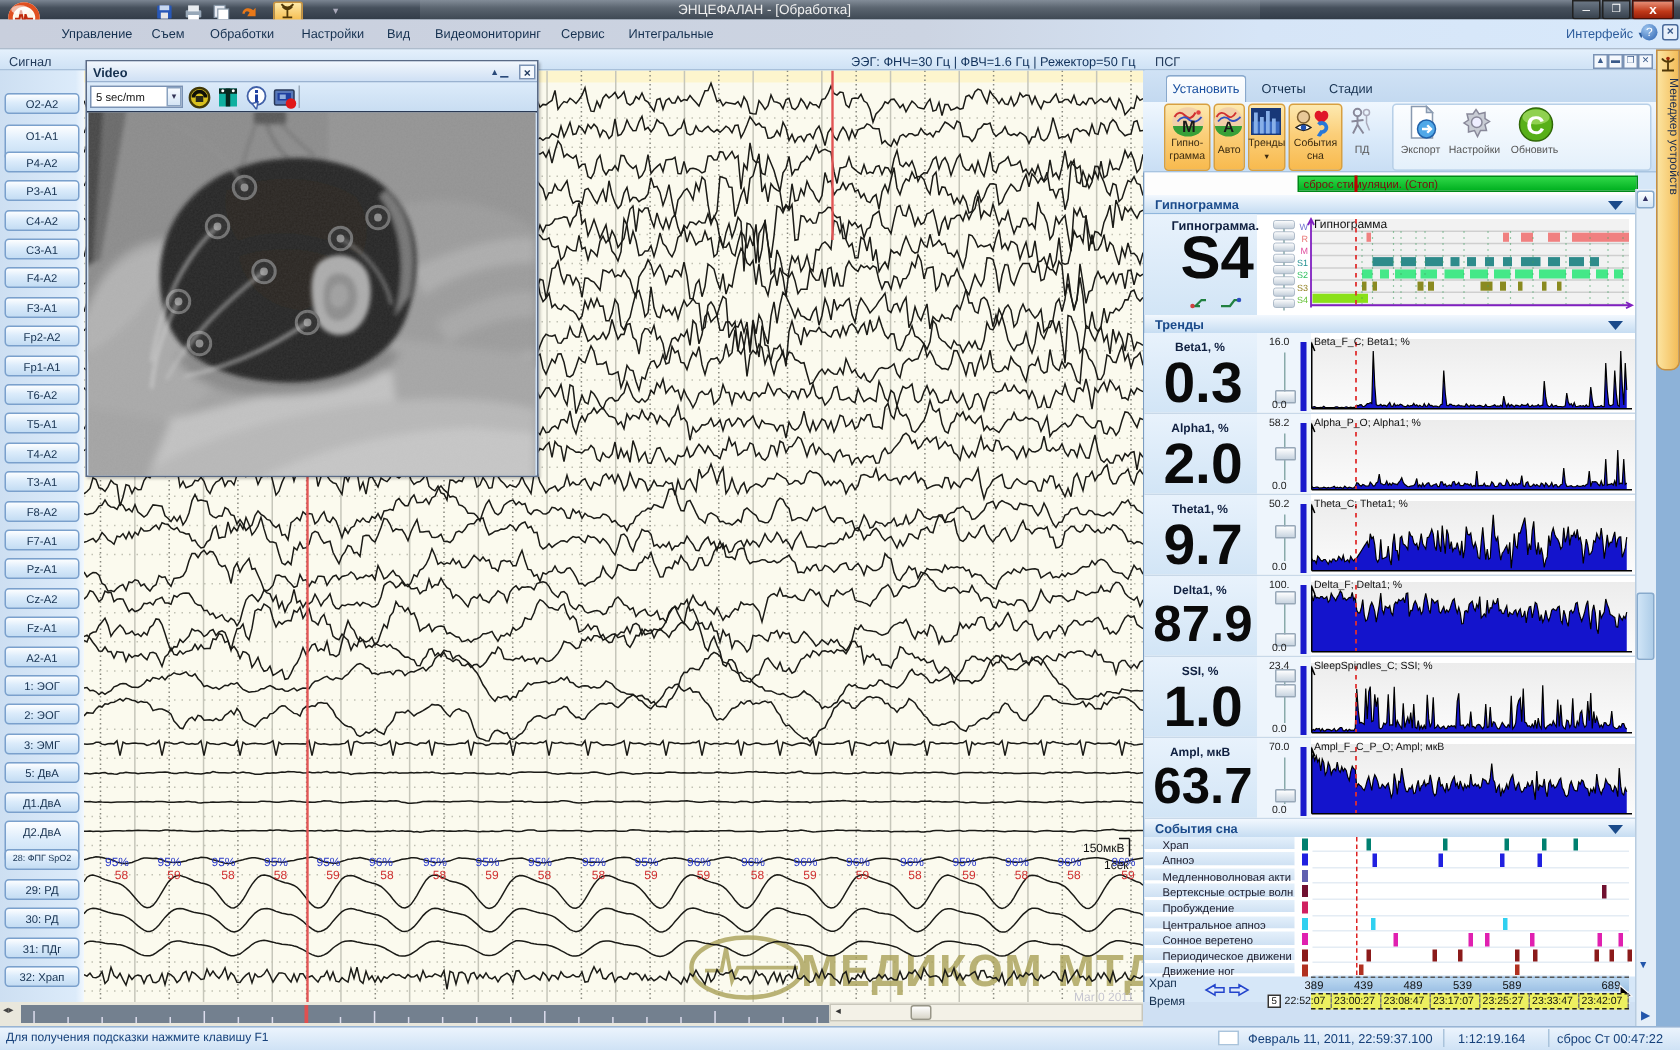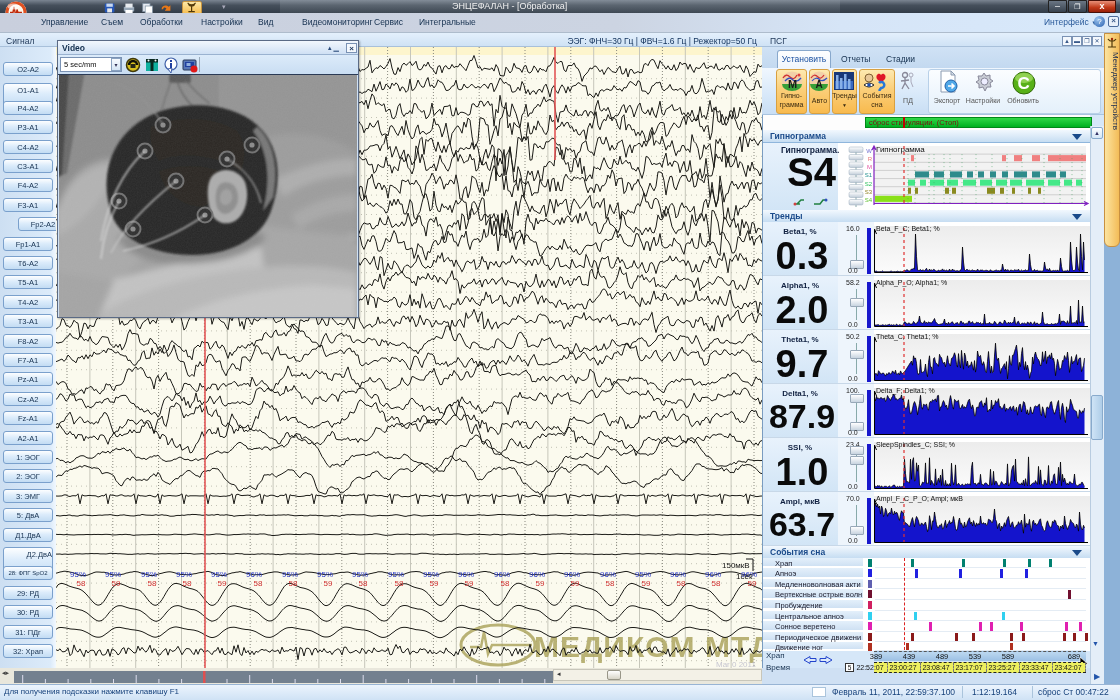--- a/index.html
+++ b/index.html
@@ -40,21 +40,21 @@
     <div class="abs tx" style="left:222px;top:3px;font-size:7px;color:#aab;">▾</div>
     <div class="abs" style="left:1048px;top:0;width:19px;height:13px;background:linear-gradient(180deg,#6a7684,#38424e);border:1px solid #222;border-radius:0 0 2px 2px;color:#fff;font-size:9px;text-align:center;line-height:10px;">–</div>
     <div class="abs" style="left:1068px;top:0;width:19px;height:13px;background:linear-gradient(180deg,#6a7684,#38424e);border:1px solid #222;border-radius:0 0 2px 2px;color:#fff;font-size:7px;text-align:center;line-height:12px;">❐</div>
     <div class="abs" style="left:1088px;top:0;width:28px;height:13px;background:linear-gradient(180deg,#e89078,#c03818 60%,#98200a);border:1px solid #481008;border-radius:0 0 2px 2px;color:#fff;font-size:9px;font-weight:bold;text-align:center;line-height:11px;">x</div>
     <div class="abs" style="left:0;top:13px;width:1120px;height:20px;background:linear-gradient(90deg,#c9cfdd 0%,#ccd4e2 55%,#d6e5f7 75%,#d8e9fb 100%);border-bottom:1px solid #aebccc;"></div>
     <div class="abs tx" style="left:41px;top:17px;font-size:8.5px;color:#15304f;">Управление</div>
     <div class="abs tx" style="left:101px;top:17px;font-size:8.5px;color:#15304f;">Съем</div>
     <div class="abs tx" style="left:140px;top:17px;font-size:8.5px;color:#15304f;">Обработки</div>
     <div class="abs tx" style="left:201px;top:17px;font-size:8.5px;color:#15304f;">Настройки</div>
     <div class="abs tx" style="left:258px;top:17px;font-size:8.5px;color:#15304f;">Вид</div>
-    <div class="abs tx" style="left:302px;top:17px;font-size:8.5px;color:#15304f;">Видеомониторинг</div>
+    <div class="abs tx" style="left:290px;top:17px;font-size:8.5px;color:#15304f;">Видеомониторинг</div>
     <div class="abs tx" style="left:374px;top:17px;font-size:8.5px;color:#15304f;">Сервис</div>
     <div class="abs tx" style="left:419px;top:17px;font-size:8.5px;color:#15304f;">Интегральные</div>
     <div class="abs tx" style="left:1044px;top:17px;font-size:8.5px;color:#2a5a9a;">Интерфейс <span style="font-size:6px">▼</span></div>
     <div class="abs" style="left:1094px;top:16px;width:11px;height:11px;border-radius:6px;background:radial-gradient(circle at 35% 30%,#9cc4ee,#2860b0);color:#fff;font-size:8px;text-align:center;line-height:11px;">?</div>
     <div class="abs" style="left:1108px;top:16px;width:11px;height:11px;border:1.5px solid #4a6a9a;border-radius:2px;color:#3a5a8a;font-size:8px;font-weight:bold;text-align:center;line-height:8px;background:#e8f0fa;">×</div>
     <div class="abs" style="left:0;top:33px;width:1104px;height:14px;background:linear-gradient(180deg,#e4f0fc,#cfe2f5);border-bottom:1px solid #a8c0da;"></div>
     <div class="abs tx" style="left:6px;top:36px;font-size:8.5px;color:#223a5a;">Сигнал</div>
     <div class="abs tx" style="left:757px;top:36px;font-size:8.5px;color:#10305a;transform:translateX(-100%);">ЭЭГ: ФНЧ=30 Гц | ФВЧ=1.6 Гц | Режектор=50 Гц</div>
     <div class="abs tx" style="left:770px;top:36px;font-size:8.5px;color:#223a5a;">ПСГ</div>
     <div class="abs" style="left:1062px;top:36px;width:10px;height:10px;border:1px solid #7a92b4;background:#f4f8fd;color:#3a5a8a;font-size:6px;text-align:center;line-height:8px;">▲</div>
@@ -63,38 +63,38 @@
     <div class="abs" style="left:1092px;top:36px;width:10px;height:10px;border:1px solid #7a92b4;background:#f4f8fd;color:#3a5a8a;font-size:6px;text-align:center;line-height:8px;">✕</div>
     <div class="abs" style="left:0;top:47px;width:56px;height:621px;background:linear-gradient(90deg,#cddff2,#dcebfa 90%,#f2f8fe);"></div>
     <div class="abs" style="left:3px;top:62.0px;width:50px;height:14px;border:1px solid #7aa0cc;border-radius:3px;background:linear-gradient(180deg,#fdfeff,#dcecfb 45%,#c3dcf3);font-size:7.5px;color:#15304f;text-align:center;line-height:13px;">O2-A2</div>
     <div class="abs" style="left:3px;top:83px;width:50px;height:24px;border:1px solid #7aa0cc;border-radius:3px;background:linear-gradient(180deg,#fdfeff,#dcecfb 45%,#c3dcf3);font-size:7.5px;color:#15304f;text-align:center;line-height:13px;">O1-A1</div>
     <div class="abs" style="left:3px;top:100.8px;width:50px;height:14px;border:1px solid #7aa0cc;border-radius:3px;background:linear-gradient(180deg,#fdfeff,#dcecfb 45%,#c3dcf3);font-size:7.5px;color:#15304f;text-align:center;line-height:13px;">P4-A2</div>
     <div class="abs" style="left:3px;top:120.2px;width:50px;height:14px;border:1px solid #7aa0cc;border-radius:3px;background:linear-gradient(180deg,#fdfeff,#dcecfb 45%,#c3dcf3);font-size:7.5px;color:#15304f;text-align:center;line-height:13px;">P3-A1</div>
     <div class="abs" style="left:3px;top:139.6px;width:50px;height:14px;border:1px solid #7aa0cc;border-radius:3px;background:linear-gradient(180deg,#fdfeff,#dcecfb 45%,#c3dcf3);font-size:7.5px;color:#15304f;text-align:center;line-height:13px;">C4-A2</div>
     <div class="abs" style="left:3px;top:159.0px;width:50px;height:14px;border:1px solid #7aa0cc;border-radius:3px;background:linear-gradient(180deg,#fdfeff,#dcecfb 45%,#c3dcf3);font-size:7.5px;color:#15304f;text-align:center;line-height:13px;">C3-A1</div>
     <div class="abs" style="left:3px;top:178.4px;width:50px;height:14px;border:1px solid #7aa0cc;border-radius:3px;background:linear-gradient(180deg,#fdfeff,#dcecfb 45%,#c3dcf3);font-size:7.5px;color:#15304f;text-align:center;line-height:13px;">F4-A2</div>
     <div class="abs" style="left:3px;top:197.8px;width:50px;height:14px;border:1px solid #7aa0cc;border-radius:3px;background:linear-gradient(180deg,#fdfeff,#dcecfb 45%,#c3dcf3);font-size:7.5px;color:#15304f;text-align:center;line-height:13px;">F3-A1</div>
-    <div class="abs" style="left:18px;top:217.2px;width:50px;height:14px;border:1px solid #7aa0cc;border-radius:3px;background:linear-gradient(180deg,#fdfeff,#dcecfb 45%,#c3dcf3);font-size:7.5px;color:#15304f;text-align:center;line-height:13px;">Fp2-A2</div>
+    <div class="abs" style="left:3px;top:217.2px;width:50px;height:14px;border:1px solid #7aa0cc;border-radius:3px;background:linear-gradient(180deg,#fdfeff,#dcecfb 45%,#c3dcf3);font-size:7.5px;color:#15304f;text-align:center;line-height:13px;">Fp2-A2</div>
     <div class="abs" style="left:3px;top:236.6px;width:50px;height:14px;border:1px solid #7aa0cc;border-radius:3px;background:linear-gradient(180deg,#fdfeff,#dcecfb 45%,#c3dcf3);font-size:7.5px;color:#15304f;text-align:center;line-height:13px;">Fp1-A1</div>
     <div class="abs" style="left:3px;top:256.0px;width:50px;height:14px;border:1px solid #7aa0cc;border-radius:3px;background:linear-gradient(180deg,#fdfeff,#dcecfb 45%,#c3dcf3);font-size:7.5px;color:#15304f;text-align:center;line-height:13px;">T6-A2</div>
     <div class="abs" style="left:3px;top:275.4px;width:50px;height:14px;border:1px solid #7aa0cc;border-radius:3px;background:linear-gradient(180deg,#fdfeff,#dcecfb 45%,#c3dcf3);font-size:7.5px;color:#15304f;text-align:center;line-height:13px;">T5-A1</div>
     <div class="abs" style="left:3px;top:294.8px;width:50px;height:14px;border:1px solid #7aa0cc;border-radius:3px;background:linear-gradient(180deg,#fdfeff,#dcecfb 45%,#c3dcf3);font-size:7.5px;color:#15304f;text-align:center;line-height:13px;">T4-A2</div>
     <div class="abs" style="left:3px;top:314.2px;width:50px;height:14px;border:1px solid #7aa0cc;border-radius:3px;background:linear-gradient(180deg,#fdfeff,#dcecfb 45%,#c3dcf3);font-size:7.5px;color:#15304f;text-align:center;line-height:13px;">T3-A1</div>
     <div class="abs" style="left:3px;top:333.6px;width:50px;height:14px;border:1px solid #7aa0cc;border-radius:3px;background:linear-gradient(180deg,#fdfeff,#dcecfb 45%,#c3dcf3);font-size:7.5px;color:#15304f;text-align:center;line-height:13px;">F8-A2</div>
     <div class="abs" style="left:3px;top:353.0px;width:50px;height:14px;border:1px solid #7aa0cc;border-radius:3px;background:linear-gradient(180deg,#fdfeff,#dcecfb 45%,#c3dcf3);font-size:7.5px;color:#15304f;text-align:center;line-height:13px;">F7-A1</div>
     <div class="abs" style="left:3px;top:372.4px;width:50px;height:14px;border:1px solid #7aa0cc;border-radius:3px;background:linear-gradient(180deg,#fdfeff,#dcecfb 45%,#c3dcf3);font-size:7.5px;color:#15304f;text-align:center;line-height:13px;">Pz-A1</div>
     <div class="abs" style="left:3px;top:391.8px;width:50px;height:14px;border:1px solid #7aa0cc;border-radius:3px;background:linear-gradient(180deg,#fdfeff,#dcecfb 45%,#c3dcf3);font-size:7.5px;color:#15304f;text-align:center;line-height:13px;">Cz-A2</div>
     <div class="abs" style="left:3px;top:411.2px;width:50px;height:14px;border:1px solid #7aa0cc;border-radius:3px;background:linear-gradient(180deg,#fdfeff,#dcecfb 45%,#c3dcf3);font-size:7.5px;color:#15304f;text-align:center;line-height:13px;">Fz-A1</div>
     <div class="abs" style="left:3px;top:430.6px;width:50px;height:14px;border:1px solid #7aa0cc;border-radius:3px;background:linear-gradient(180deg,#fdfeff,#dcecfb 45%,#c3dcf3);font-size:7.5px;color:#15304f;text-align:center;line-height:13px;">A2-A1</div>
     <div class="abs" style="left:3px;top:450.0px;width:50px;height:14px;border:1px solid #7aa0cc;border-radius:3px;background:linear-gradient(180deg,#fdfeff,#dcecfb 45%,#c3dcf3);font-size:7.5px;color:#15304f;text-align:center;line-height:13px;">1: ЭОГ</div>
     <div class="abs" style="left:3px;top:469.4px;width:50px;height:14px;border:1px solid #7aa0cc;border-radius:3px;background:linear-gradient(180deg,#fdfeff,#dcecfb 45%,#c3dcf3);font-size:7.5px;color:#15304f;text-align:center;line-height:13px;">2: ЭОГ</div>
     <div class="abs" style="left:3px;top:488.8px;width:50px;height:14px;border:1px solid #7aa0cc;border-radius:3px;background:linear-gradient(180deg,#fdfeff,#dcecfb 45%,#c3dcf3);font-size:7.5px;color:#15304f;text-align:center;line-height:13px;">3: ЭМГ</div>
     <div class="abs" style="left:3px;top:508.2px;width:50px;height:14px;border:1px solid #7aa0cc;border-radius:3px;background:linear-gradient(180deg,#fdfeff,#dcecfb 45%,#c3dcf3);font-size:7.5px;color:#15304f;text-align:center;line-height:13px;">5: ДвА</div>
     <div class="abs" style="left:3px;top:527.6px;width:50px;height:14px;border:1px solid #7aa0cc;border-radius:3px;background:linear-gradient(180deg,#fdfeff,#dcecfb 45%,#c3dcf3);font-size:7.5px;color:#15304f;text-align:center;line-height:13px;">Д1.ДвА</div>
-    <div class="abs" style="left:3px;top:547.0px;width:50px;height:28px;border:1px solid #7aa0cc;border-radius:3px;background:linear-gradient(180deg,#fdfeff,#dcecfb 45%,#c3dcf3);font-size:7.5px;color:#15304f;text-align:right;line-height:13px;">Д2.ДвА</div>
+    <div class="abs" style="left:3px;top:547.0px;width:50px;height:28px;border:1px solid #7aa0cc;border-radius:3px;background:linear-gradient(180deg,#fdfeff,#dcecfb 45%,#c3dcf3);font-size:7.5px;color:#15304f;text-align:center;line-height:13px;">Д2.ДвА</div>
     <div class="abs" style="left:3px;top:566.4px;width:50px;height:14px;border:1px solid #7aa0cc;border-radius:3px;background:linear-gradient(180deg,#fdfeff,#dcecfb 45%,#c3dcf3);font-size:6px;color:#15304f;text-align:center;line-height:13px;">28: ФПГ SpO2</div>
     <div class="abs" style="left:3px;top:585.8px;width:50px;height:14px;border:1px solid #7aa0cc;border-radius:3px;background:linear-gradient(180deg,#fdfeff,#dcecfb 45%,#c3dcf3);font-size:7.5px;color:#15304f;text-align:center;line-height:13px;">29: РД</div>
     <div class="abs" style="left:3px;top:605.2px;width:50px;height:14px;border:1px solid #7aa0cc;border-radius:3px;background:linear-gradient(180deg,#fdfeff,#dcecfb 45%,#c3dcf3);font-size:7.5px;color:#15304f;text-align:center;line-height:13px;">30: РД</div>
     <div class="abs" style="left:3px;top:624.6px;width:50px;height:14px;border:1px solid #7aa0cc;border-radius:3px;background:linear-gradient(180deg,#fdfeff,#dcecfb 45%,#c3dcf3);font-size:7.5px;color:#15304f;text-align:center;line-height:13px;">31: ПДг</div>
     <div class="abs" style="left:3px;top:644.0px;width:50px;height:14px;border:1px solid #7aa0cc;border-radius:3px;background:linear-gradient(180deg,#fdfeff,#dcecfb 45%,#c3dcf3);font-size:7.5px;color:#15304f;text-align:center;line-height:13px;">32: Храп</div>
     <div class="abs" style="left:56px;top:47px;width:706px;height:621px;"><svg width="706" height="621" xmlns="http://www.w3.org/2000/svg">
         <rect width="706" height="621" fill="#fbfaee"></rect>
         <rect width="706" height="8" fill="#fdf5cd"></rect>
         <line x1="11.0" y1="0" x2="11.0" y2="621" stroke="#88887e" stroke-width="1" stroke-dasharray="1,2"></line>
         <line x1="33.9" y1="0" x2="33.9" y2="621" stroke="#c6c6ba" stroke-width="1"></line>

